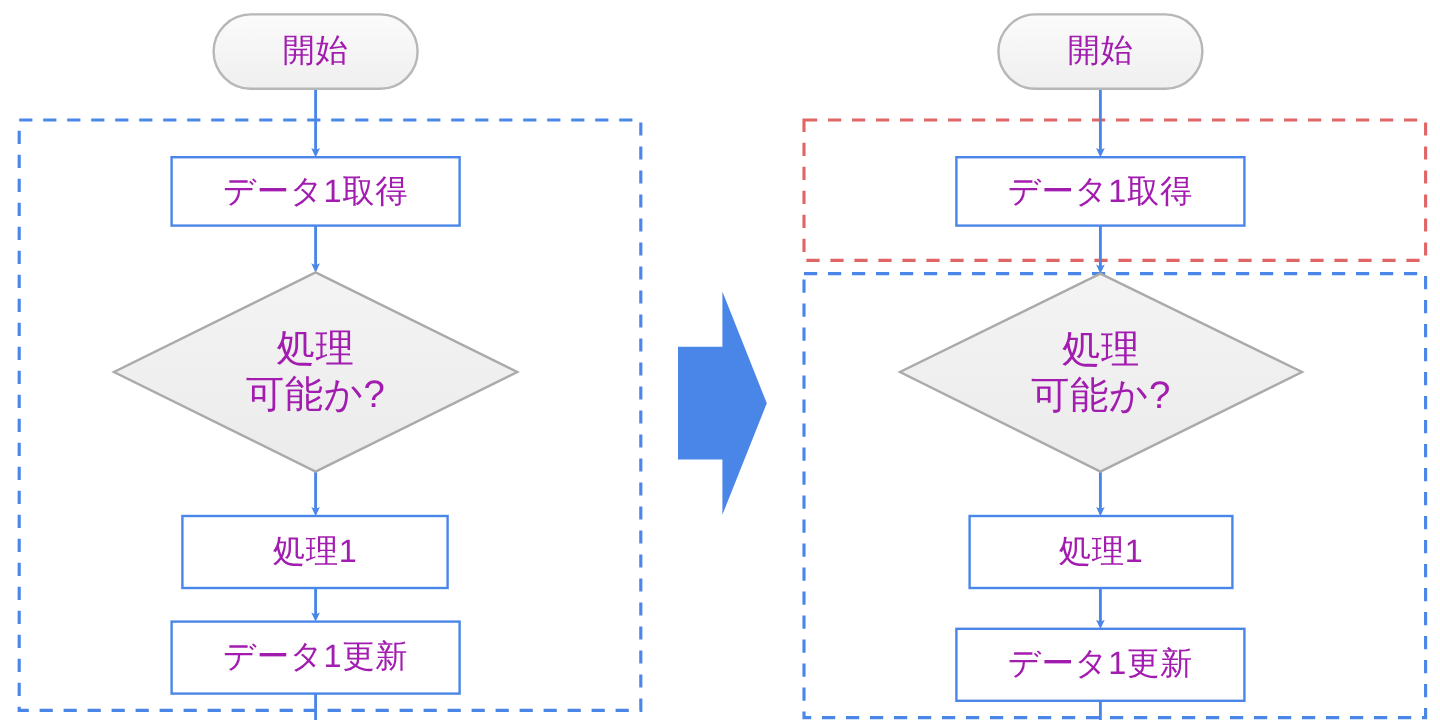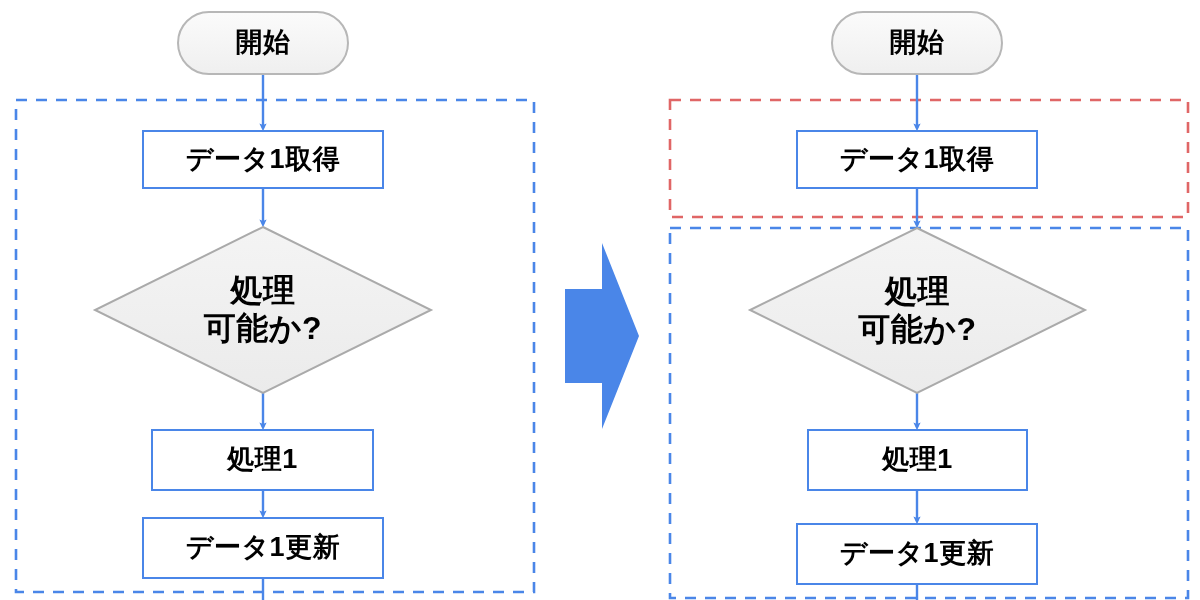--- a/index.html
+++ b/index.html
@@ -23,22 +23,22 @@
     top: 0;
     width: 1200px;
     height: 600px;
   }
   .node-label {
     position: absolute;
     display: flex;
     align-items: center;
     justify-content: center;
     text-align: center;
-    color: #000000;
-    font-weight: 700;
+    color: #a21caf;
+    font-weight: 400;
     line-height: 1.18;
     letter-spacing: 0.5px;
     white-space: pre-line;
     pointer-events: none;
   }
   .lbl-terminal { font-size: 27px; }
   .lbl-process  { font-size: 27px; }
   .lbl-decision { font-size: 32px; }
 </style>
 </head>

